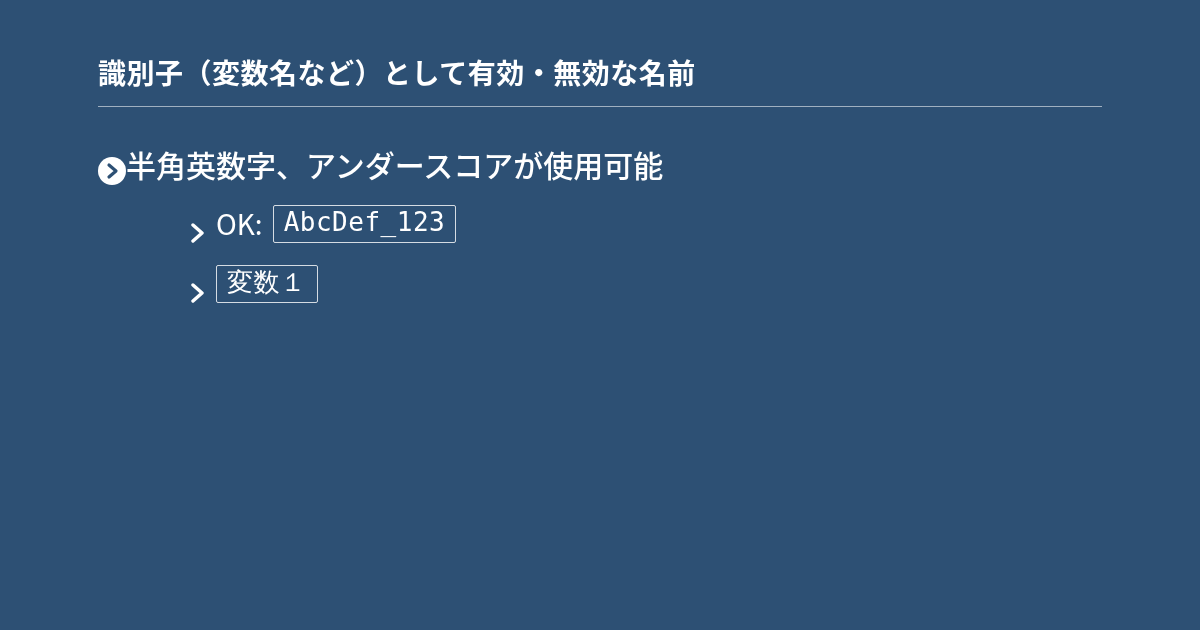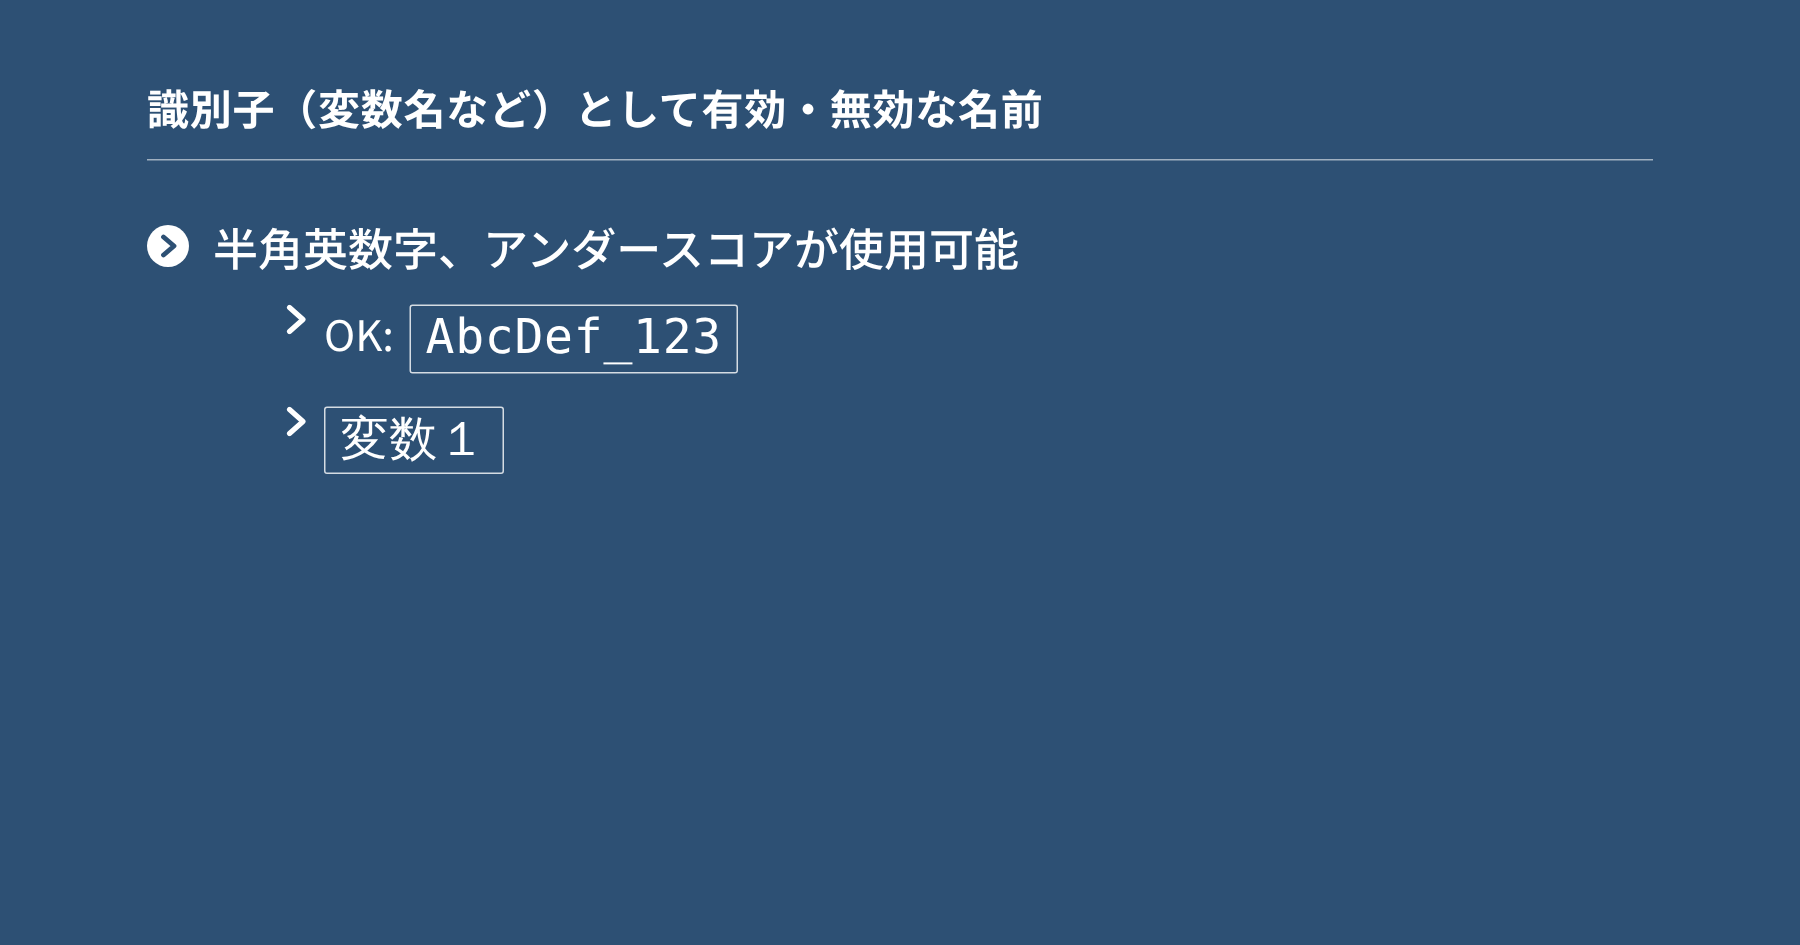--- a/index.html
+++ b/index.html
@@ -18,49 +18,49 @@
     letter-spacing: 0.5px;
   }
   .slide-list {
     margin-top: 36px;
   }
   .item {
     margin-bottom: 14px;
   }
   .item-main {
     display: flex;
-    align-items: center;
-    gap: 16px;
+    align-items: flex-end;
+    gap: 0;
     font-size: 30px;
     font-weight: 500;
     line-height: 1.4;
     margin-bottom: 18px;
   }
   .bullet-circ {
     flex: none;
     display: inline-flex;
   }
   .bullet-circ svg { display: block; }
   .item-sub {
     display: flex;
-    align-items: flex-start;
+    align-items: flex-end;
     gap: 10px;
     margin-left: 92px;
     font-size: 28px;
     margin-bottom: 22px;
   }
   .sub-chevron {
     flex: none;
     display: inline-flex;
   }
   .code-chip {
     border: 1px solid rgba(255,255,255,0.8);
     padding: 0px 10px 2px 10px;
     font-family: "Menlo", "Consolas", "DejaVu Sans Mono", monospace;
-    font-size: 32px;
+    font-size: 26px;
     line-height: 1.3;
     border-radius: 2px;
     letter-spacing: 0.5px;
   }
 </style>
 </head>
 <body>
 
 <h1 class="title">識別子（変数名など）として有効・無効な名前</h1>
 

